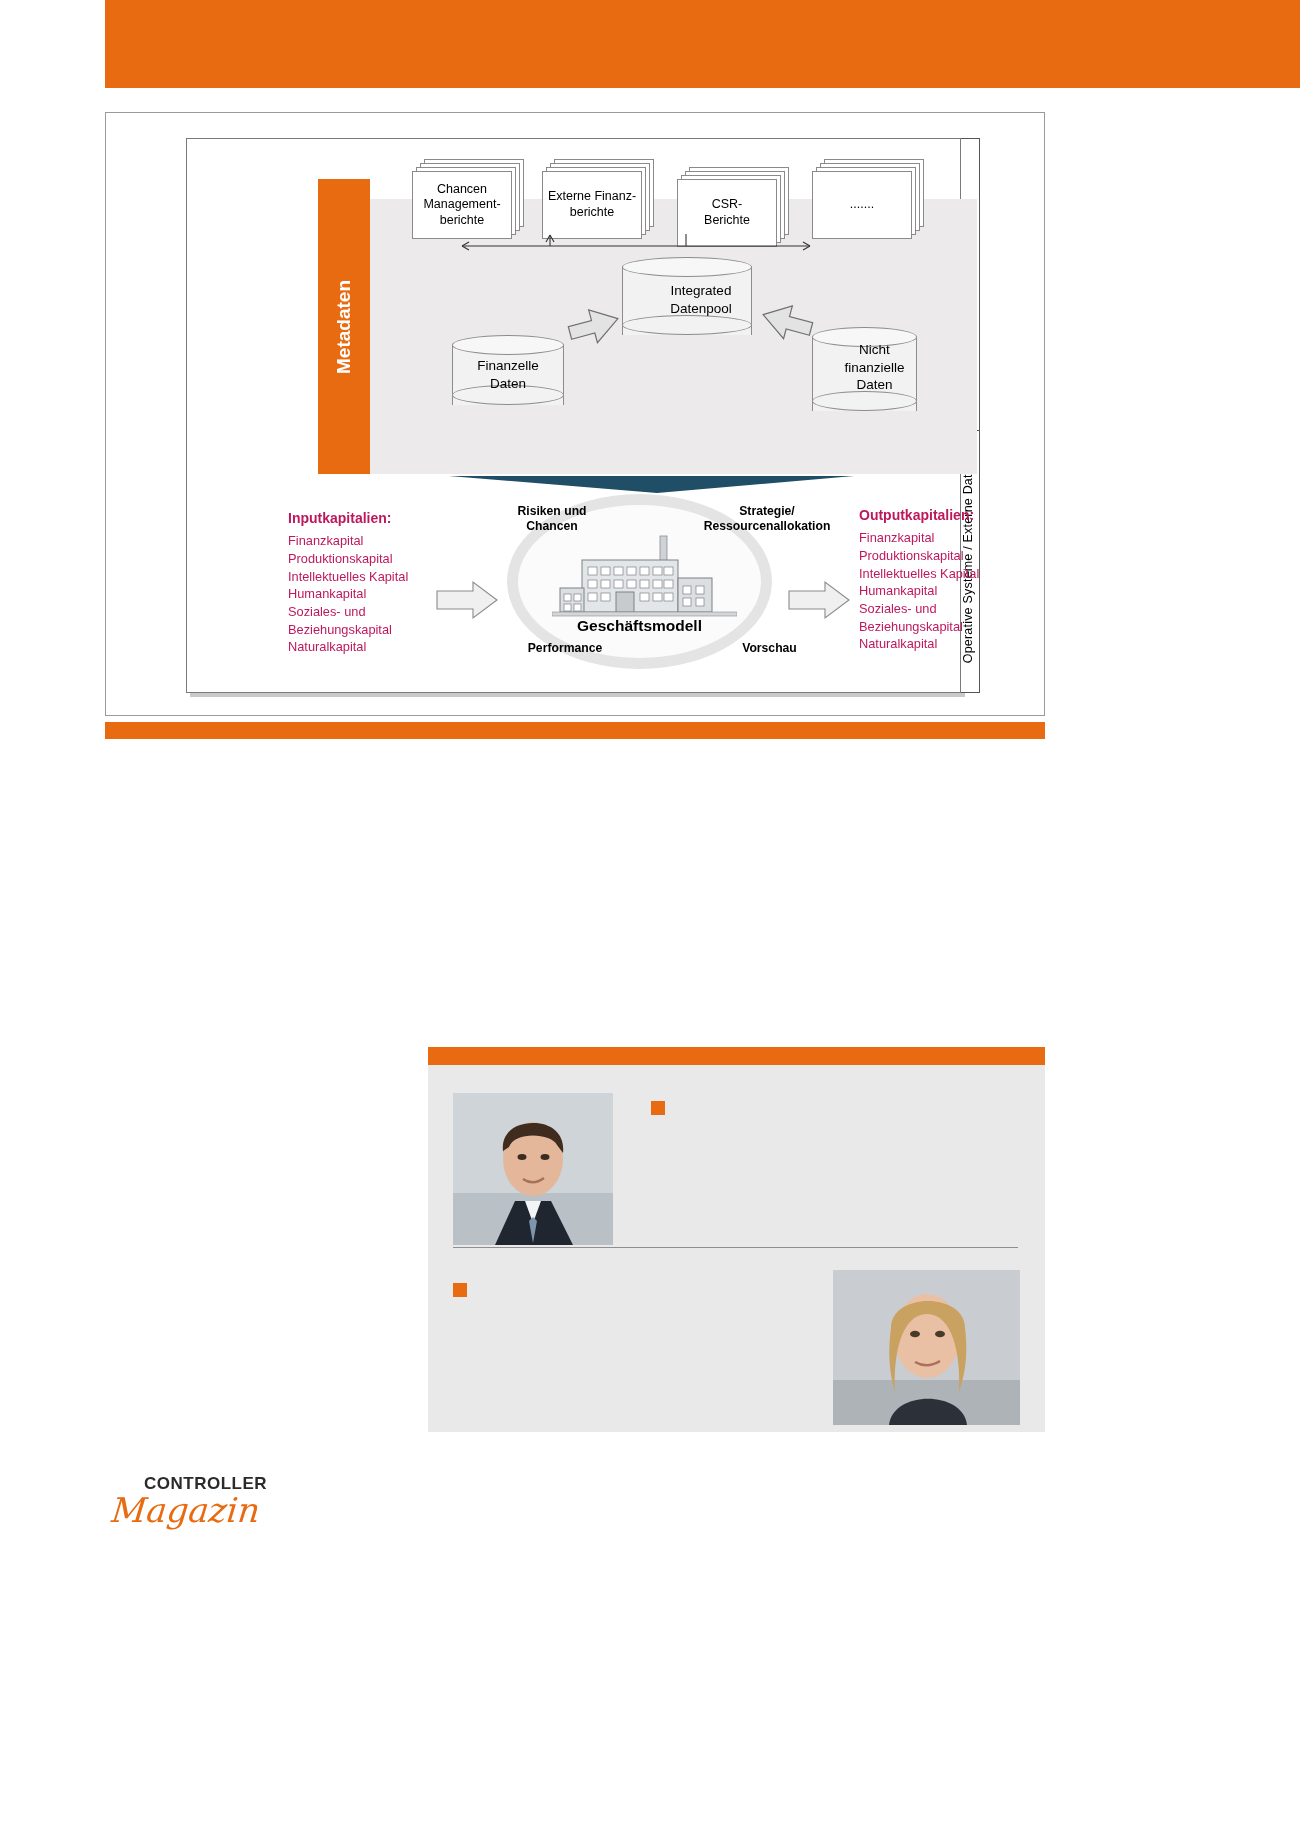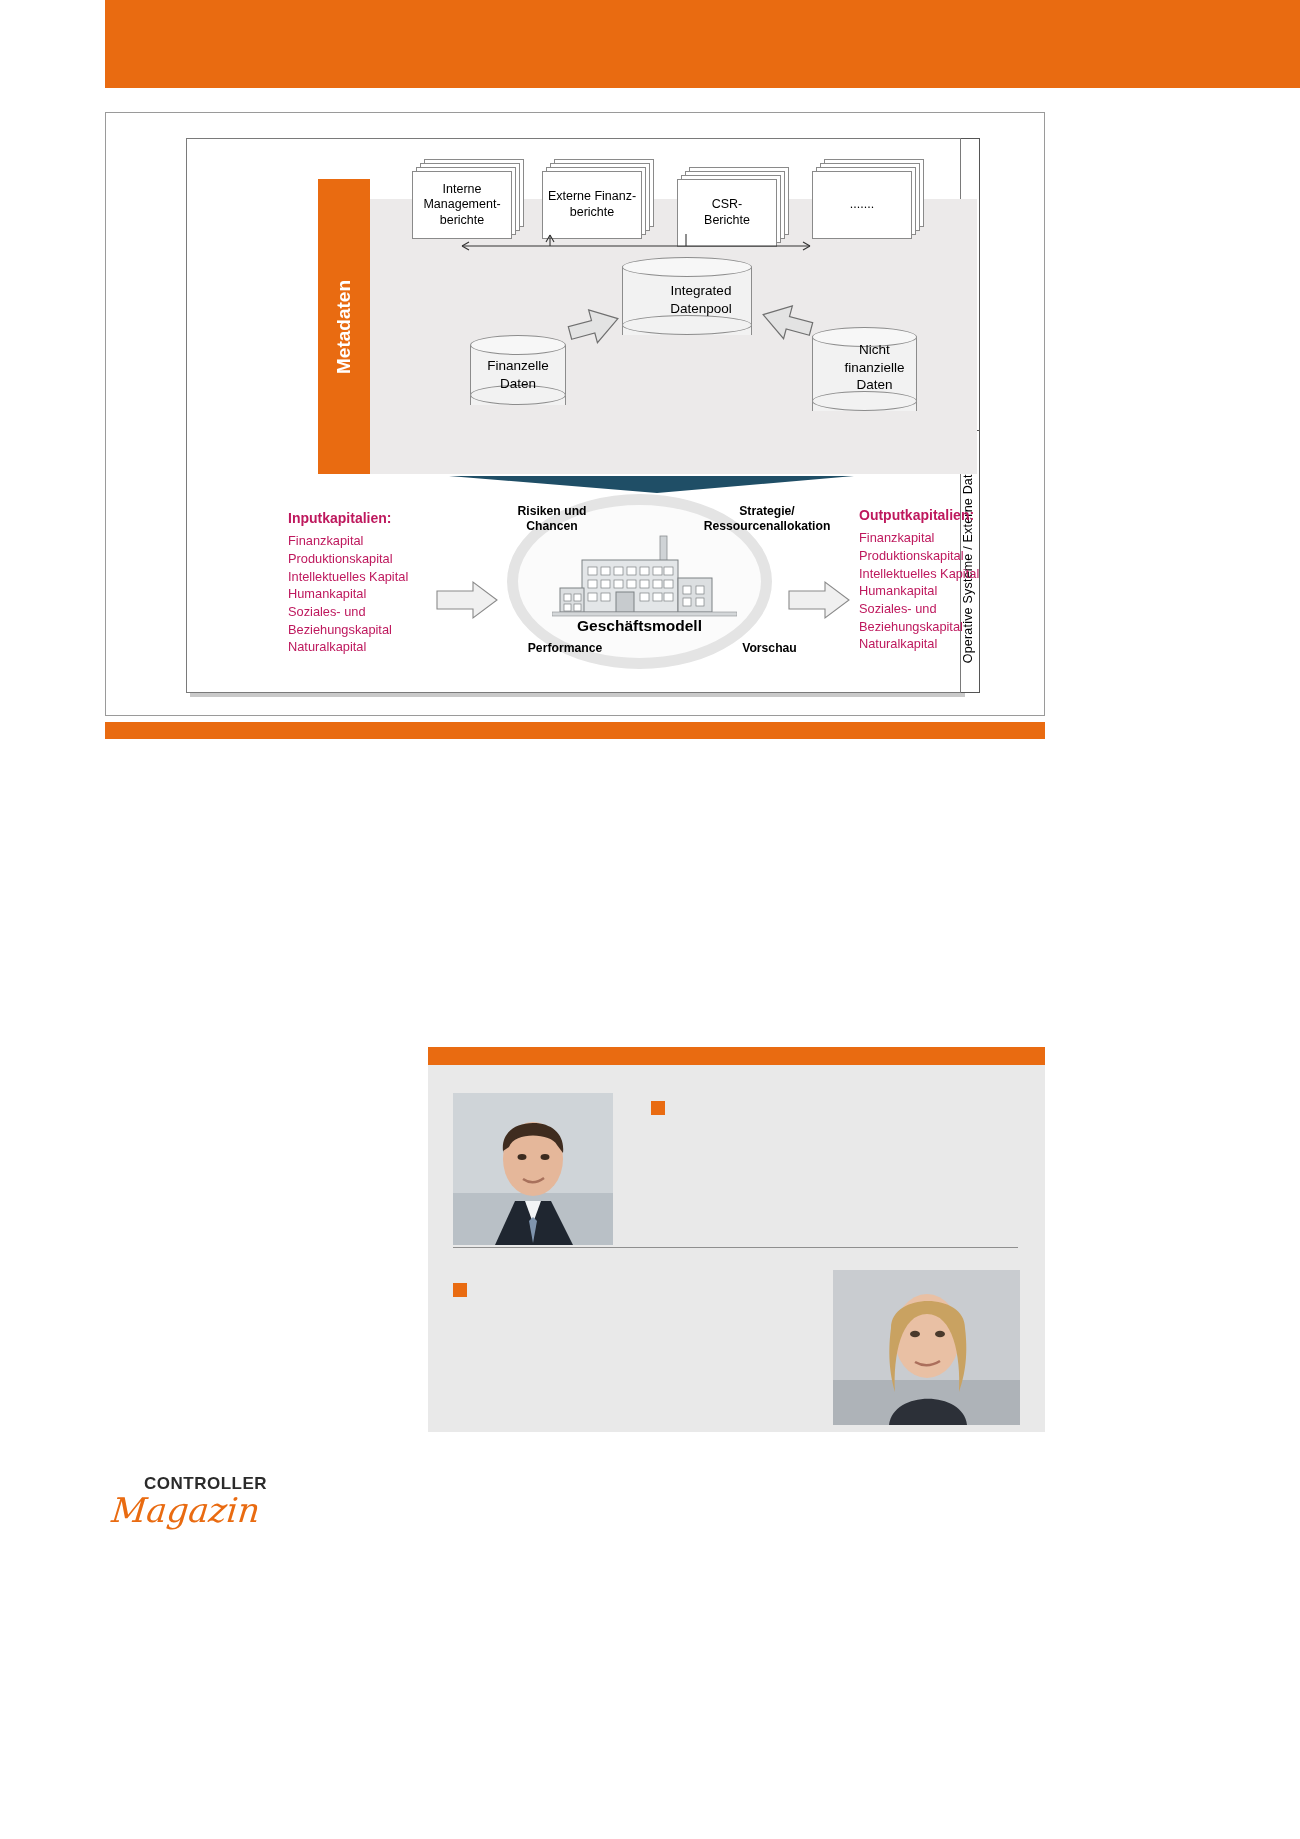--- a/index.html
+++ b/index.html
@@ -109,21 +109,21 @@
   }
   .cyl .txt {
     position:absolute; left:0; width:100%; text-align:center;
     font-size:13.5px; line-height:1.3; color:#000;
   }
   #cyl-pool { left:435px; top:118px; width:130px; height:88px; }
   #cyl-pool .body { height:68px; }
   #cyl-pool .bot  { top:58px; }
   #cyl-pool .txt  { top:25px;padding-left:28px; }
 
-  #cyl-fin { left:283px; top:196px; width:96px; height:80px; }
+  #cyl-fin { left:265px; top:196px; width:112px; height:80px; }
   #cyl-fin .body { height:60px; }
   #cyl-fin .bot  { top:50px; }
   #cyl-fin .txt  { top:22px; }
 
   #cyl-nfin { left:625px; top:188px; width:105px; height:94px; }
   #cyl-nfin .body { height:74px; }
   #cyl-nfin .bot  { top:64px; }
   #cyl-nfin .txt  { top:14px;margin-left:10px; }
 
   
@@ -212,21 +212,21 @@
 
     <div class="metadaten">
       <span>Metadaten</span>
     </div>
 
     <div class="docstack" id="doc-1">
       <div class="sheet s1"></div>
       <div class="sheet s2"></div>
       <div class="sheet s3"></div>
       <div class="sheet s4"></div>
-      <div class="label" style="white-space:pre-line">Interne Management-
+      <div class="label" style="white-space:pre-line">Chancen Management-
 berichte</div>
     </div>
     <div class="docstack" id="doc-2">
       <div class="sheet s1"></div>
       <div class="sheet s2"></div>
       <div class="sheet s3"></div>
       <div class="sheet s4"></div>
       <div class="label" style="white-space:pre-line">Externe Finanz-
 berichte</div>
     </div>

